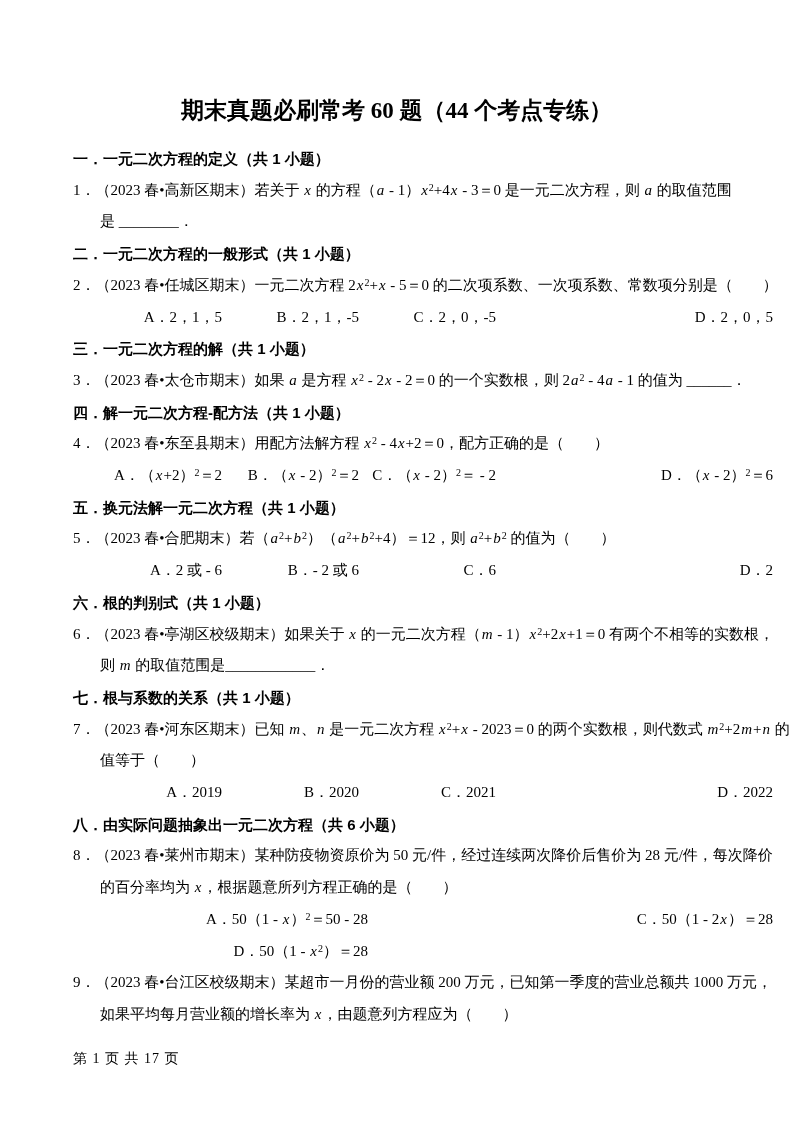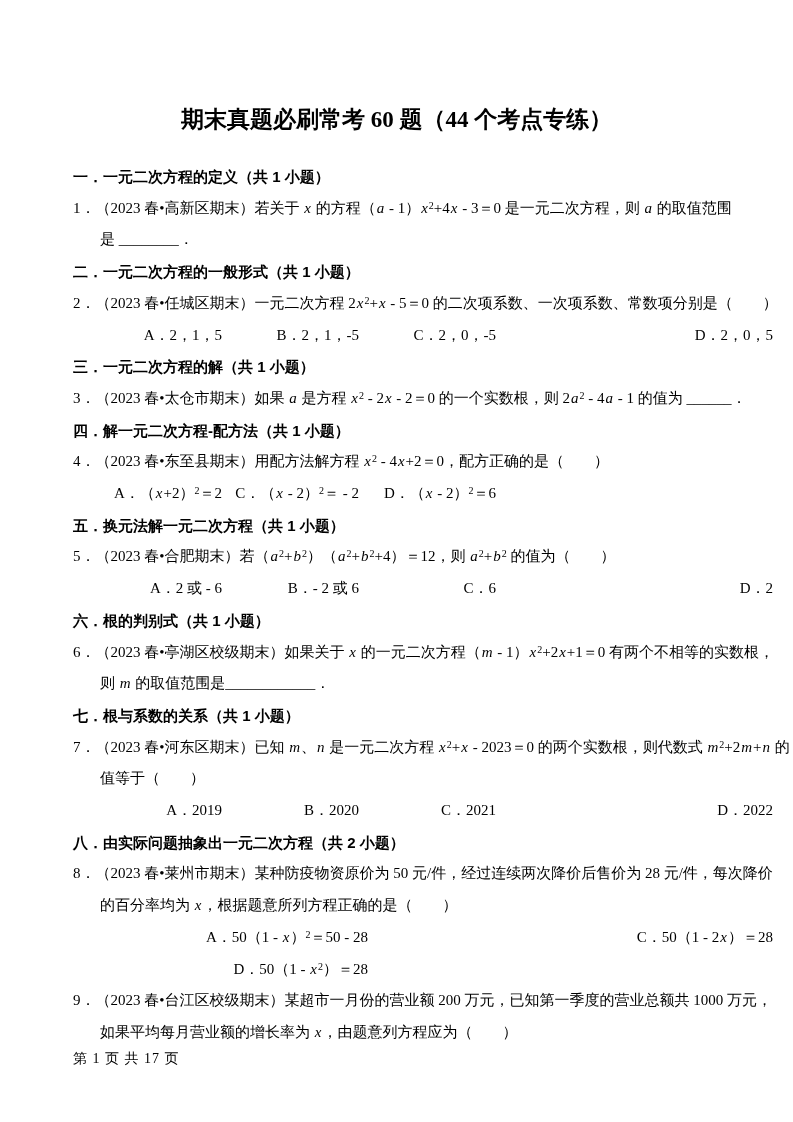--- a/index.html
+++ b/index.html
@@ -11,21 +11,21 @@
     position: relative;
     width: 793px;
     height: 1122px;
     background: #ffffff;
     overflow: hidden;
     color: #000000;
     font-family: "Liberation Serif", "DejaVu Serif", serif;
     font-size: 15px;
   }
   .title {
-    margin: 9px;
+    margin: 0;
     padding-top: 92px;
     text-align: center;
     font-size: 23px;
     font-weight: bold;
     line-height: 38px;
     font-family: "Liberation Serif", "DejaVu Serif", serif;
   }
   .content {
     padding: 13px 20px 0 73px;
   }
@@ -125,20 +125,21 @@
 
   <div class="section">
     <h2 class="section-heading">四．解一元二次方程-配方法（共 1 小题）</h2>
 
   <div class="question">
     <div class="q-lines">
             <div class="q-line">4．（2023 春•东至县期末）用配方法解方程 <i>x</i><sup>2</sup> - 4<i>x</i>+2＝0，配方正确的是（　　）</div>
           </div>
     <div class="q-options cols4">
             <div class="opt">A．（<i>x</i>+2）<sup>2</sup>＝2</div>
+            <div class="opt">B．（<i>x</i> - 2）<sup>2</sup>＝2</div>
             <div class="opt">C．（<i>x</i> - 2）<sup>2</sup>＝ - 2</div>
             <div class="opt">D．（<i>x</i> - 2）<sup>2</sup>＝6</div>
           </div>
   </div>
 </div>
 
   <div class="section">
     <h2 class="section-heading">五．换元法解一元二次方程（共 1 小题）</h2>
 
   <div class="question">
@@ -177,21 +178,21 @@
     <div class="q-options cols4">
             <div class="opt">A．2019</div>
             <div class="opt">B．2020</div>
             <div class="opt">C．2021</div>
             <div class="opt">D．2022</div>
           </div>
   </div>
 </div>
 
   <div class="section">
-    <h2 class="section-heading">八．由实际问题抽象出一元二次方程（共 2 小题）</h2>
+    <h2 class="section-heading">八．由实际问题抽象出一元二次方程（共 6 小题）</h2>
 
   <div class="question">
     <div class="q-lines">
             <div class="q-line">8．（2023 春•莱州市期末）某种防疫物资原价为 50 元/件，经过连续两次降价后售价为 28 元/件，每次降价</div>
             <div class="q-line cont">的百分率均为 <i>x</i>，根据题意所列方程正确的是（　　）</div>
           </div>
     <div class="q-options cols2">
             <div class="opt">A．50（1 - <i>x</i>）<sup>2</sup>＝50 - 28</div>
             <div class="opt">C．50（1 - 2<i>x</i>）＝28</div>
             <div class="opt">D．50（1 - <i>x</i><sup>2</sup>）＝28</div>

